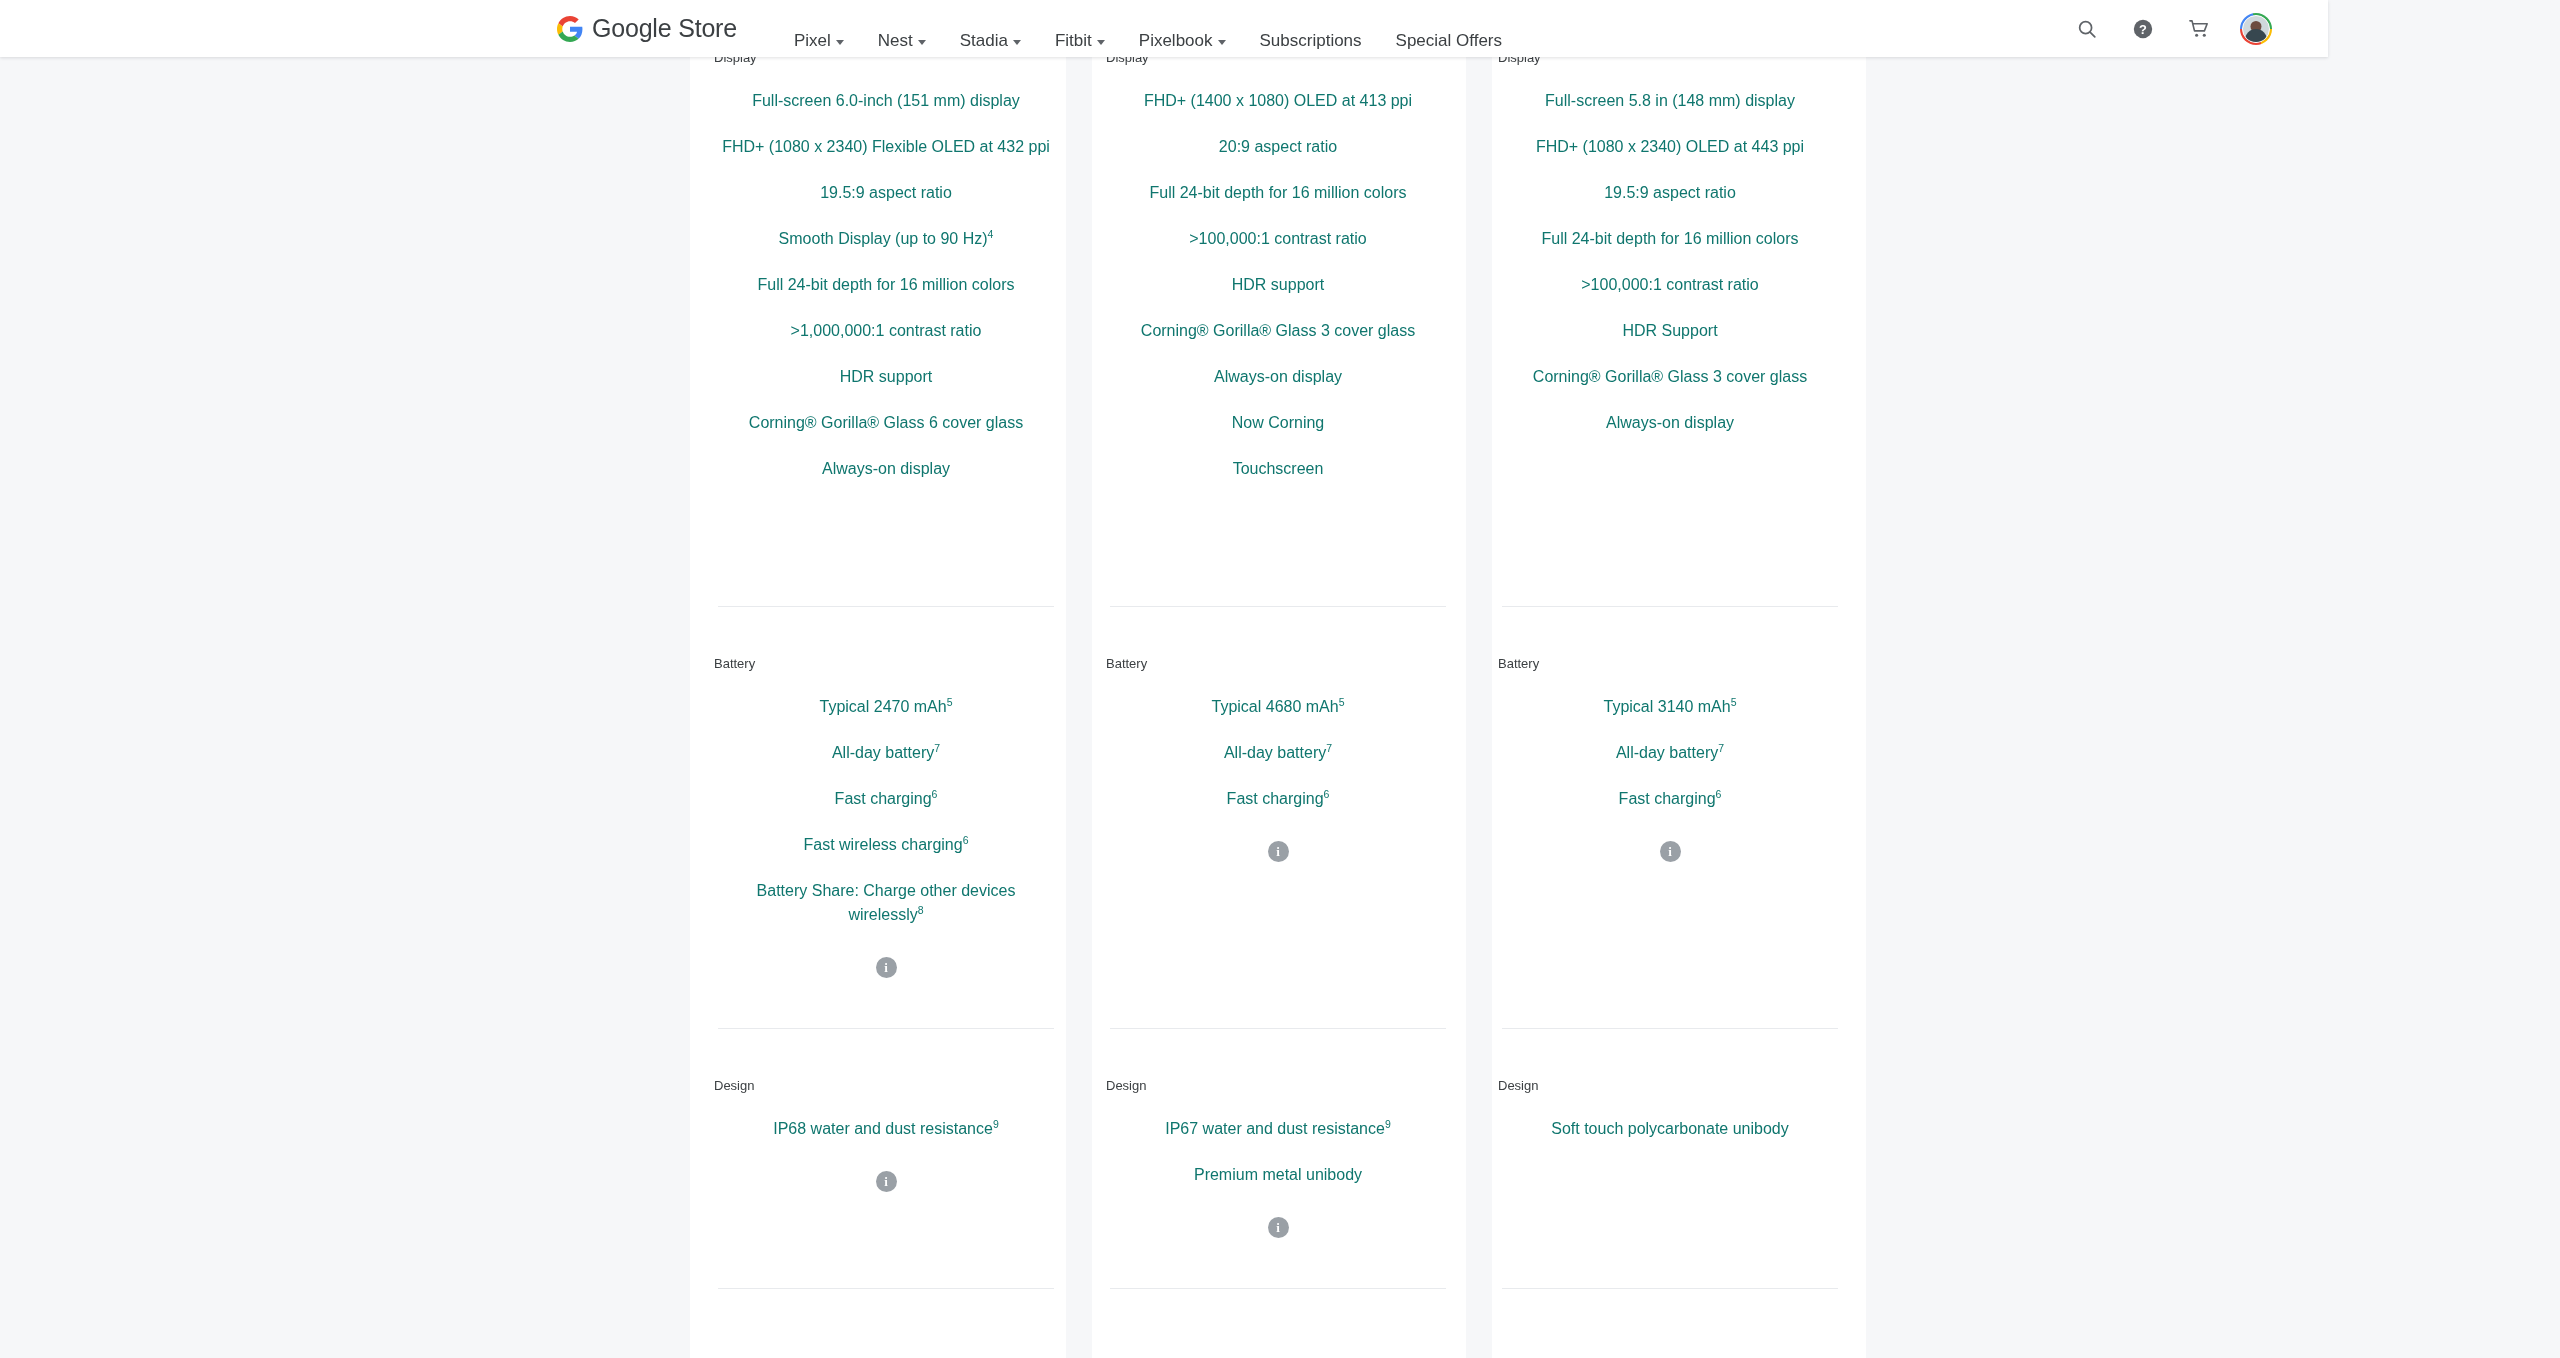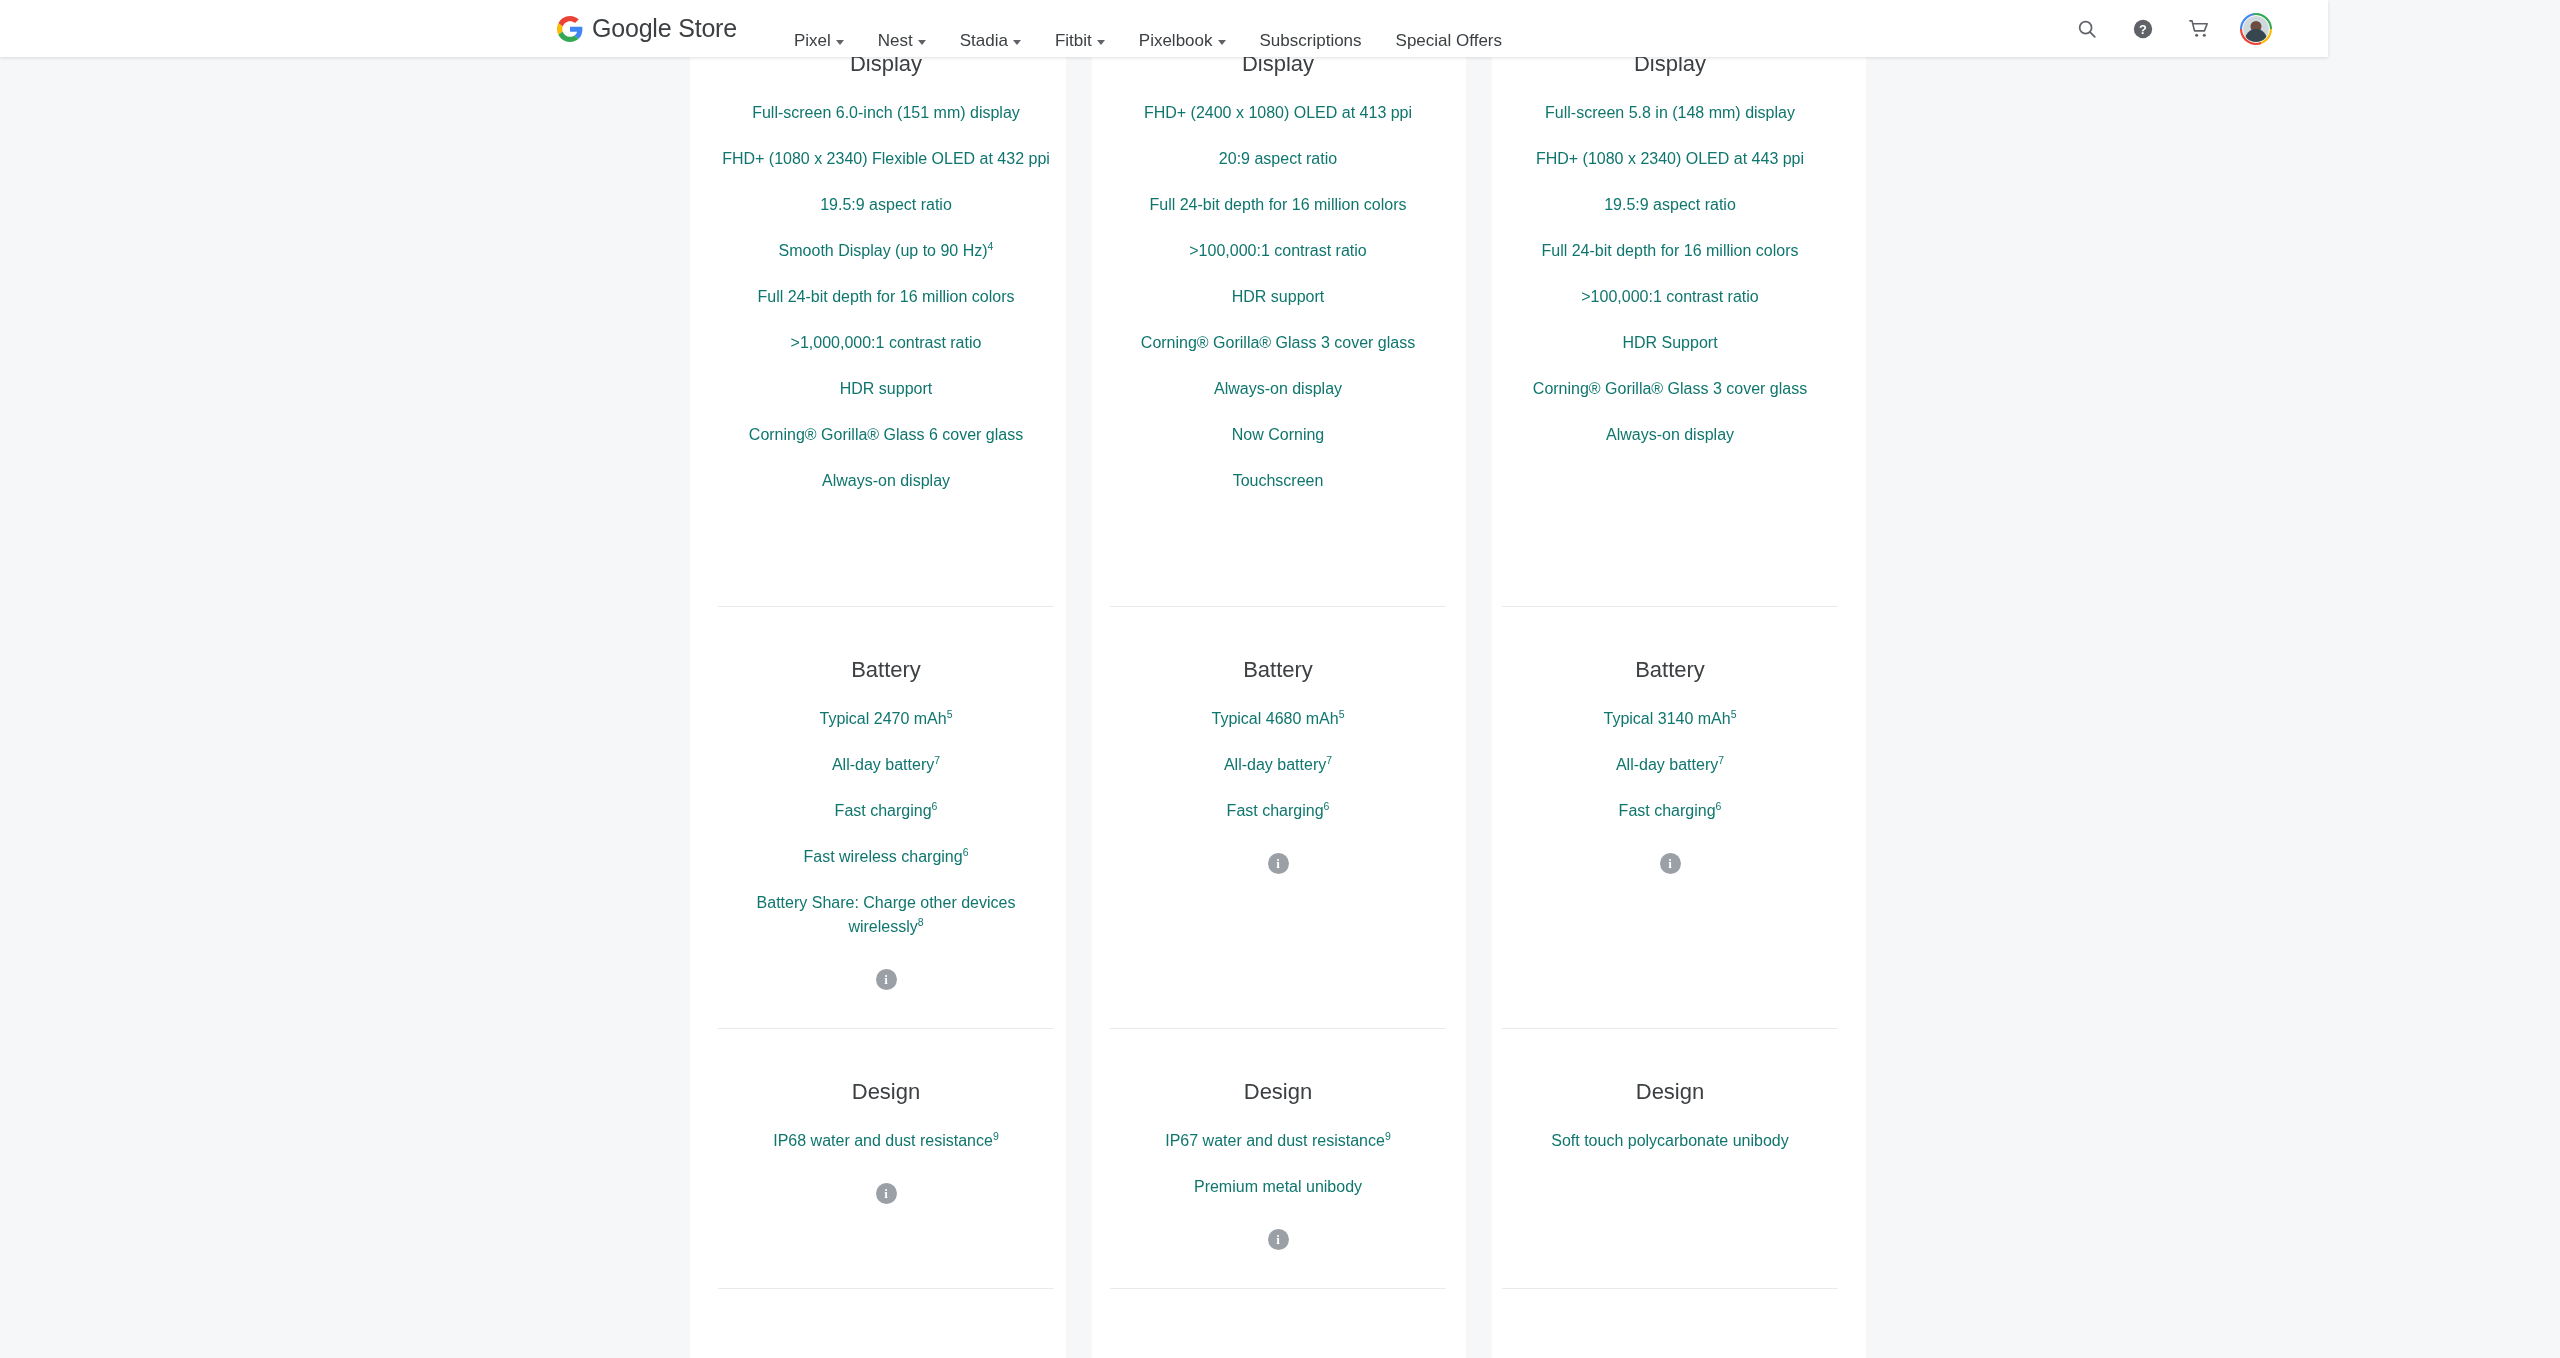--- a/index.html
+++ b/index.html
@@ -178,22 +178,22 @@
   .section {
     padding-top: 0;
     position: relative;
   }
   .divider {
     height: 1px;
     background: #e8eaed;
     margin: 0 4px;
   }
   .section-title {
-    text-align: center;
-    font-size: 22px;
+    text-align: left;
+    font-size: 13px;
     color: #3c4043;
     font-weight: 400;
     margin-top: 49px;
     margin-bottom: 0;
     line-height: 1.3;
   }
   .spec {
     text-align: center;
     font-size: 16px;
     color: #0f766e;
@@ -272,21 +272,21 @@
             <div class="info-icon">i</div>
           </div>
           <div class="pad-bottom" style="height: 44px;"></div>
         </div>
         <div class="divider"></div>
       </div>
       <div class="col">
         <div class="section" style="height: 606px;">
           <div class="divider"></div>
           <div class="section-title">Display</div>
-          <div class="spec"><span>FHD+ (2400 x 1080) OLED at 413 ppi</span></div>
+          <div class="spec"><span>FHD+ (1400 x 1080) OLED at 413 ppi</span></div>
           <div class="spec"><span>20:9 aspect ratio</span></div>
           <div class="spec"><span>Full 24-bit depth for 16 million colors</span></div>
           <div class="spec"><span>&gt;100,000:1 contrast ratio</span></div>
           <div class="spec"><span>HDR support</span></div>
           <div class="spec"><span>Corning® Gorilla® Glass 3 cover glass</span></div>
           <div class="spec"><span>Always-on display</span></div>
           <div class="spec"><span>Now Corning</span></div>
           <div class="spec"><span>Touchscreen</span></div>
           <div class="pad-bottom" style="height: 49px;"></div>
         </div>

